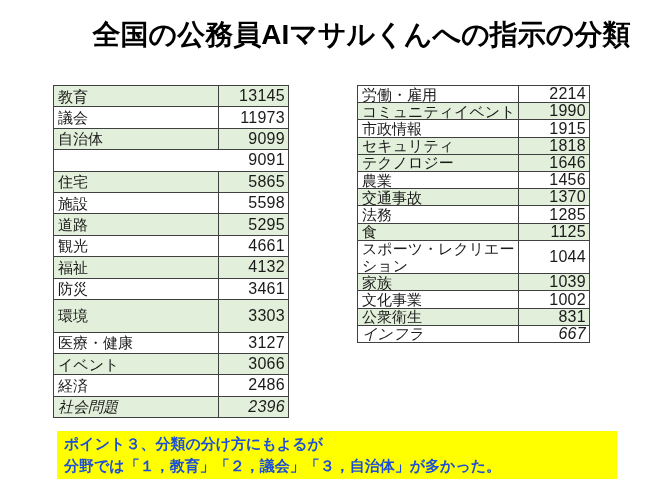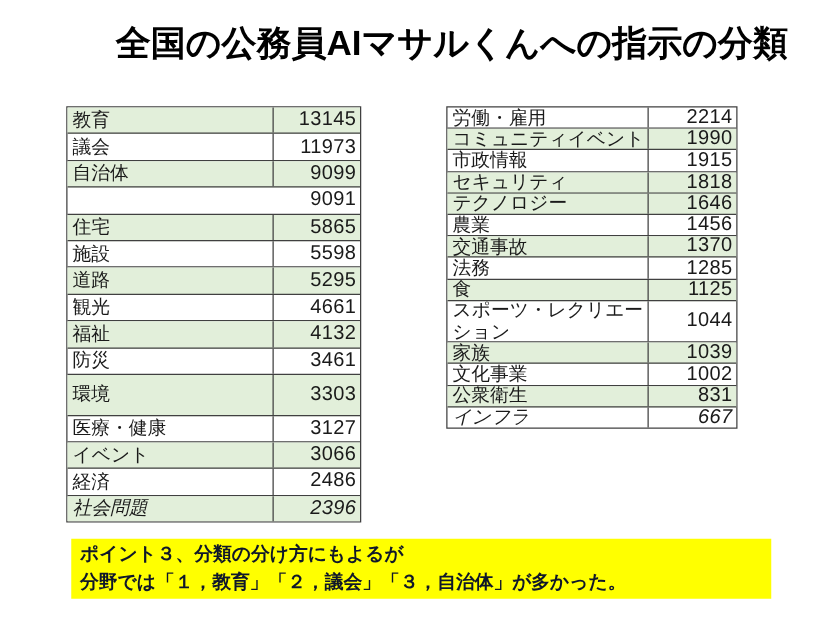--- a/index.html
+++ b/index.html
@@ -71,21 +71,21 @@
     letter-spacing: 0.3px;
   }
   .note {
     position: absolute;
     left: 57px;
     top: 431px;
     width: 560px;
     height: 48px;
     box-sizing: border-box;
     background: var(--highlight, #ffff00);
-    color: #0f172a;
+    color: #1d4ed8;
     font-weight: bold;
     font-size: 15px;
     line-height: 22px;
     padding: 2px 4px 0 7px;
     white-space: nowrap;
   }
 </style>
 </head>
 <body>
 

